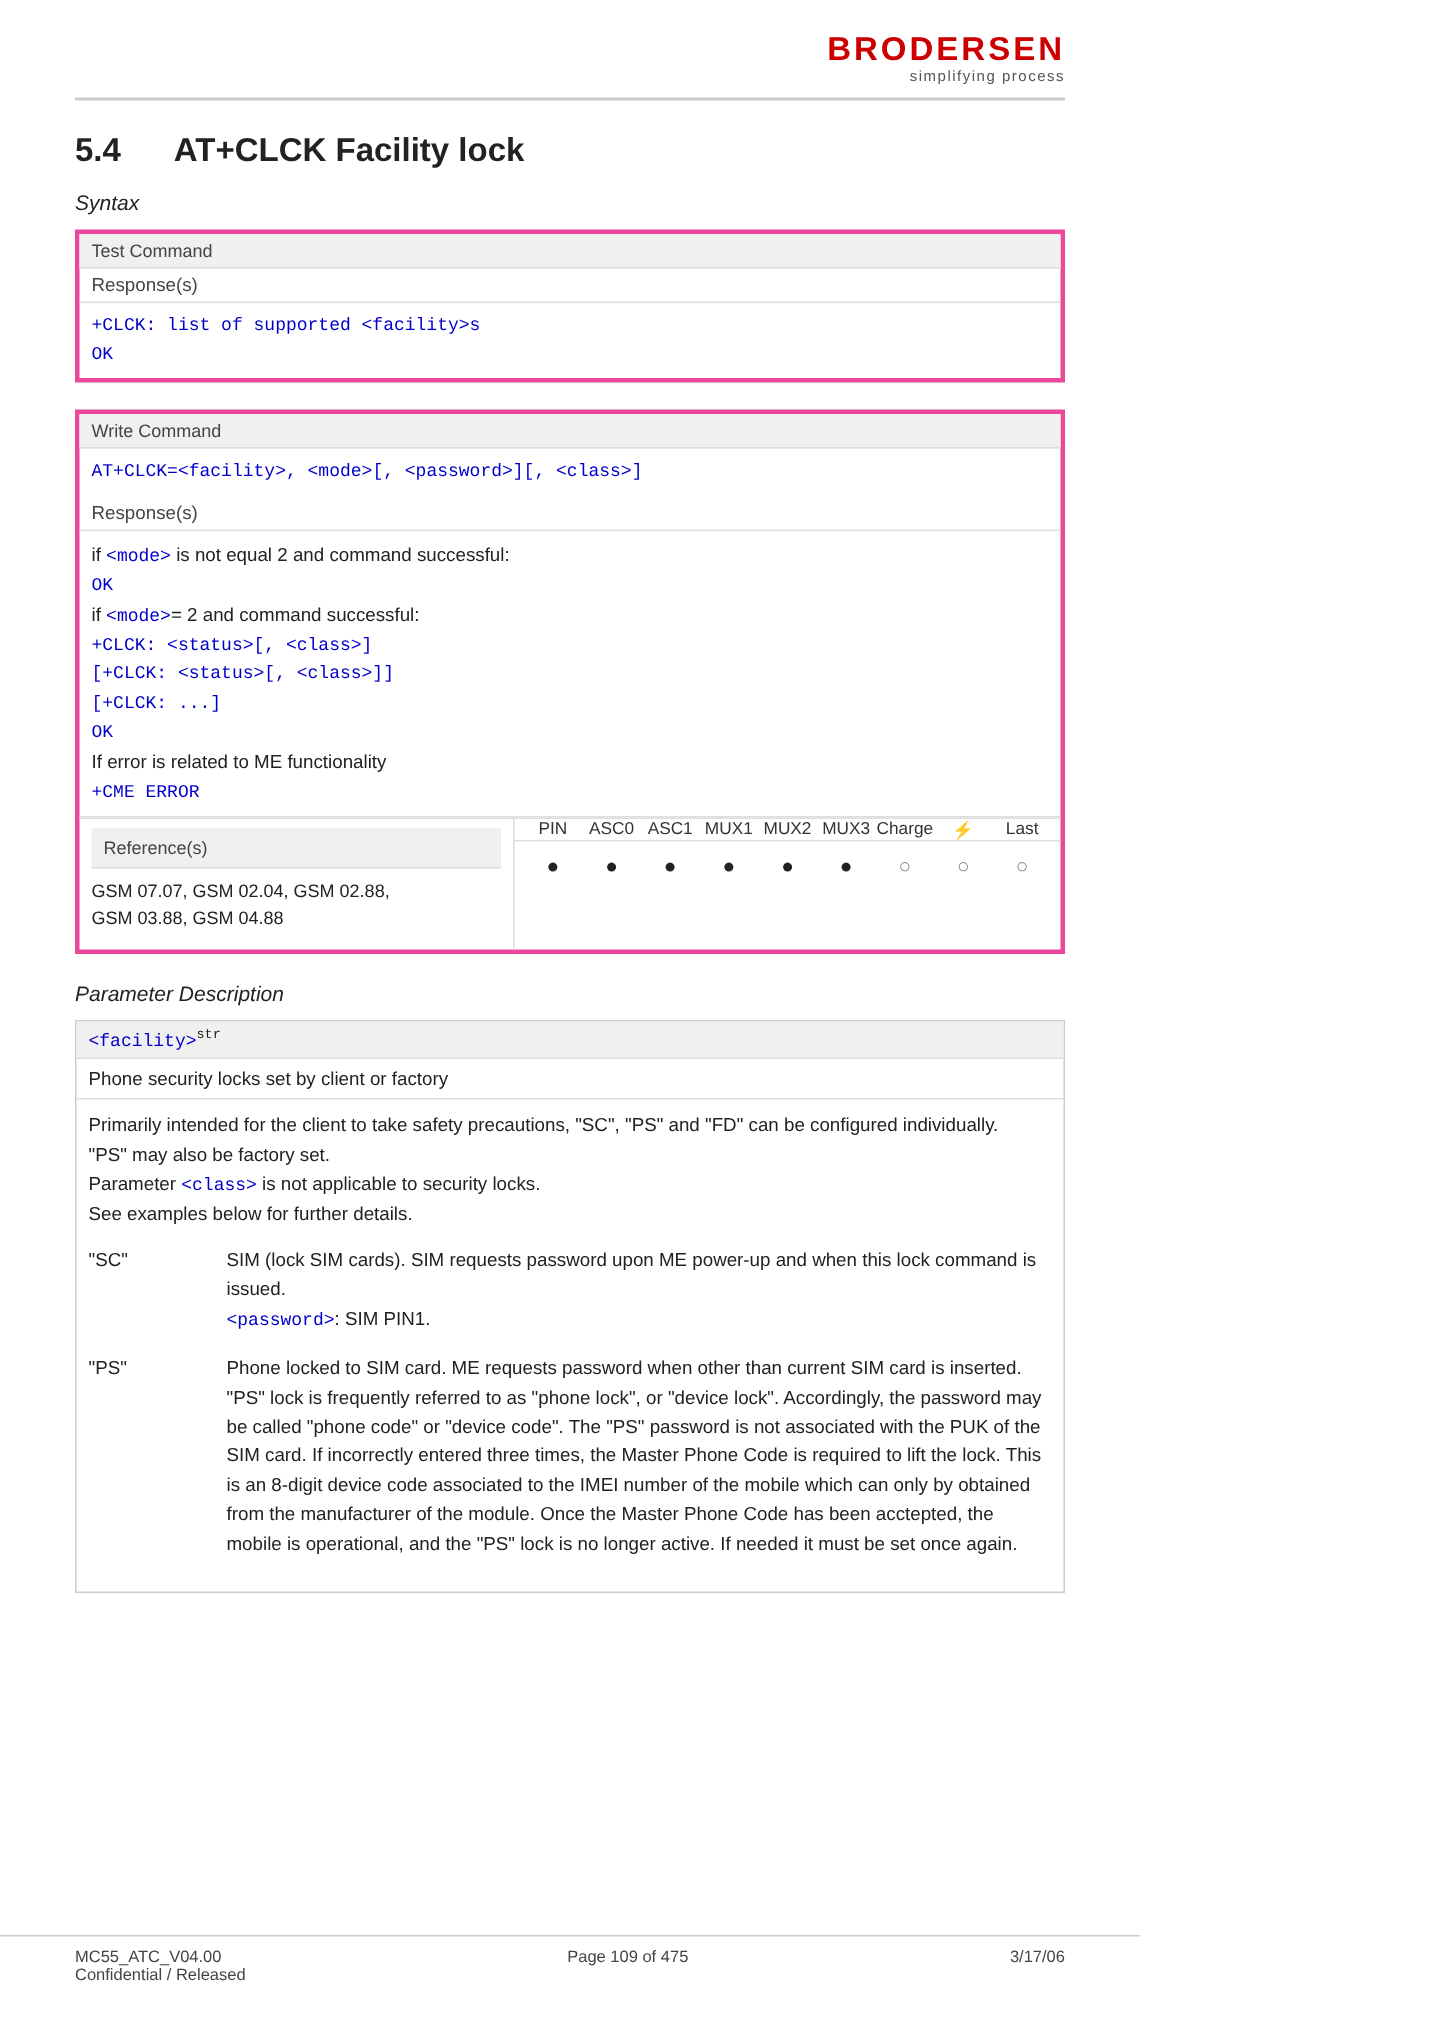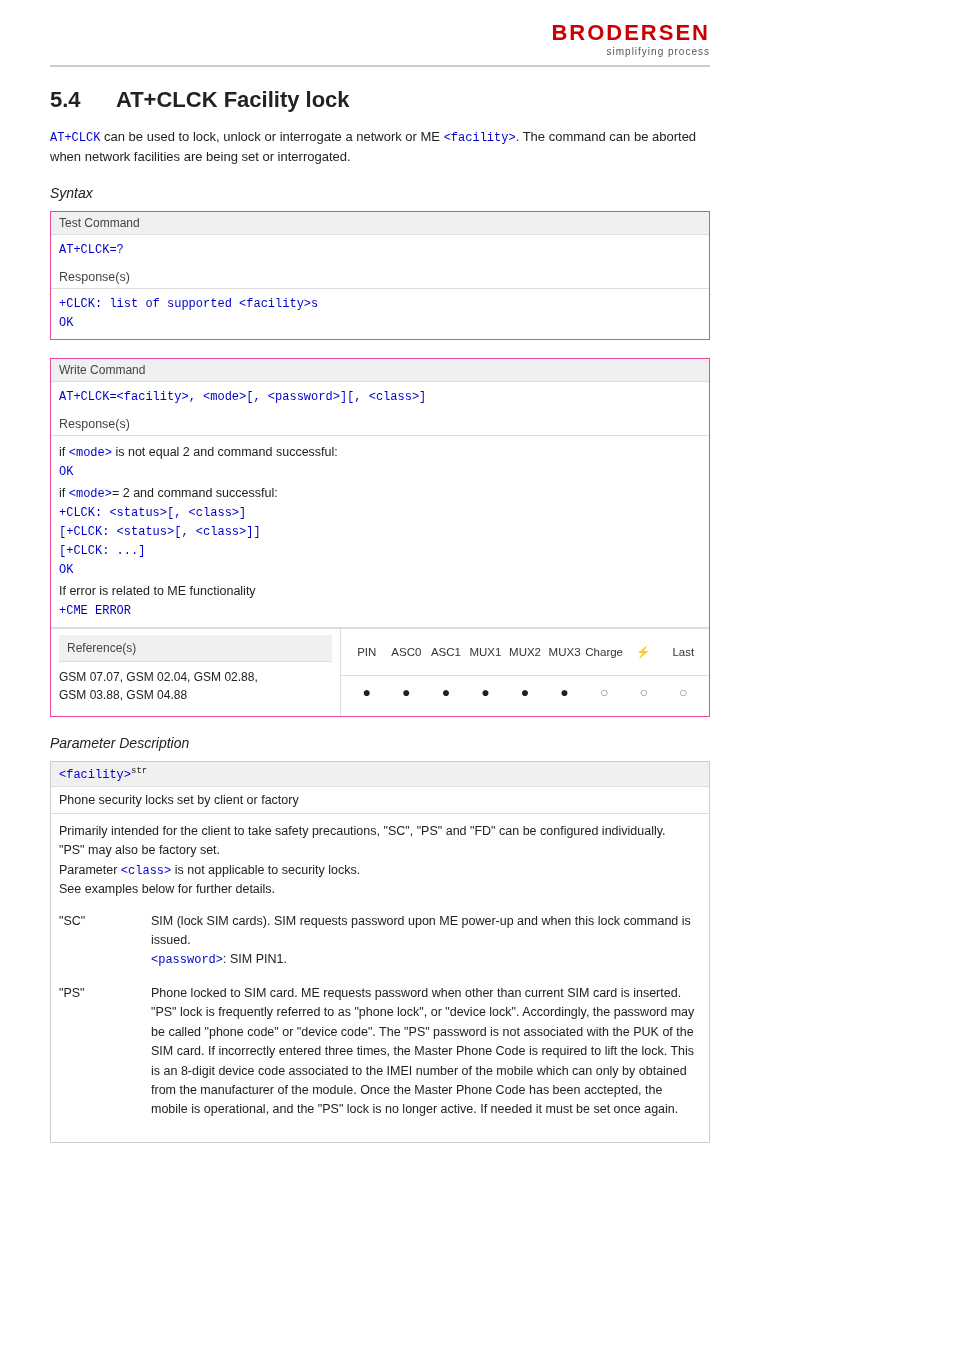--- a/index.html
+++ b/index.html
@@ -71,21 +71,21 @@
     
     .subsection-heading {
       font-style: italic;
       font-weight: normal;
       font-size: 14px;
       margin-bottom: 10px;
     }
 
     
     .syntax-block {
-      border: 1px solid #ec4899;
+      border: 3px solid #ec4899;
       margin-bottom: 18px;
       font-size: 12.5px;
     }
     .syntax-row {
       display: flex;
       flex-direction: column;
       border-bottom: 1px solid #ddd;
     }
     .syntax-row:last-child {
       border-bottom: none;
@@ -123,21 +123,21 @@
       line-height: 1.5;
     }
     .ref-right {
       flex: 1;
       display: flex;
       flex-direction: column;
     }
     .ref-header {
       display: flex;
       align-items: center;
-      padding: 16px 6px;
+      padding: 0 6px;
       font-size: 11.5px;
       font-weight: normal;
       color: #333;
       border-bottom: 1px solid #ddd;
       gap: 0;
     }
     .ref-header-col {
       flex: 1;
       text-align: center;
       font-size: 11.5px;
@@ -230,30 +230,26 @@
       <span class="logo-text">BRODERSEN</span>
       <span class="logo-sub">simplifying process</span>
     </div>
   </div>
 
   <div class="section-heading">
     <span class="section-number">5.4</span>
     <span>AT+CLCK   Facility lock</span>
   </div>
 
-  <div class="description">
-    <span class="code-inline">AT+CLCK</span><span> can be used to lock, unlock or interrogate a network or ME </span><span class="code-inline">&lt;facility&gt;</span><span>. The command can be aborted when network facilities are being set or interrogated.</span>
-  </div>
 
   <div class="subsection-heading">Syntax</div>
 
   <div class="syntax-block">
     <div class="syntax-row">
       <div class="syntax-label">Test Command</div>
-      <div class="syntax-content"><span class="code-inline">AT+CLCK=?</span></div>
       <div class="syntax-label" style="background:none;font-family:Arial,sans-serif;font-size:12.5px;">Response(s)</div>
       <div class="syntax-content"><span class="code-inline">+CLCK: list of supported <span class="code-inline">&lt;facility&gt;</span>s</span>
 <span class="code-inline">OK</span></div>
     </div>
   </div>
 
   <div class="syntax-block">
     <div class="syntax-row">
       <div class="syntax-label">Write Command</div>
       <div class="syntax-content"><span class="code-inline">AT+CLCK=<span class="code-inline">&lt;facility&gt;</span>, <span class="code-inline">&lt;mode&gt;</span>[, <span class="code-inline">&lt;password&gt;</span>][, <span class="code-inline">&lt;class&gt;</span>]</span></div>
@@ -323,14 +319,22 @@
 
           <div class="param-entry">
             <div class="param-key">"PS"</div>
             <div class="param-val">Phone locked to SIM card. ME requests password when other than current SIM card is inserted.<br>"PS" lock is frequently referred to as "phone lock", or "device lock". Accordingly, the password may be called "phone code" or "device code". The "PS" password is not associated with the PUK of the SIM card. If incorrectly entered three times, the Master Phone Code is required to lift the lock. This is an 8-digit device code associated to the IMEI number of the mobile which can only by obtained from the manufacturer of the module. Once the Master Phone Code has been acctepted, the mobile is operational, and the "PS" lock is no longer active. If needed it must be set once again.</div>
           </div>
         </div>
       </div>
     </div>
   </div>
 
+  <div class="footer">
+    <div>
+      <div>MC55_ATC_V04.00</div>
+      <div>Confidential / Released</div>
+    </div>
+    <div>Page 109 of 475</div>
+    <div>3/17/06</div>
+  </div>
 
 </div>
 
 </body></html>

